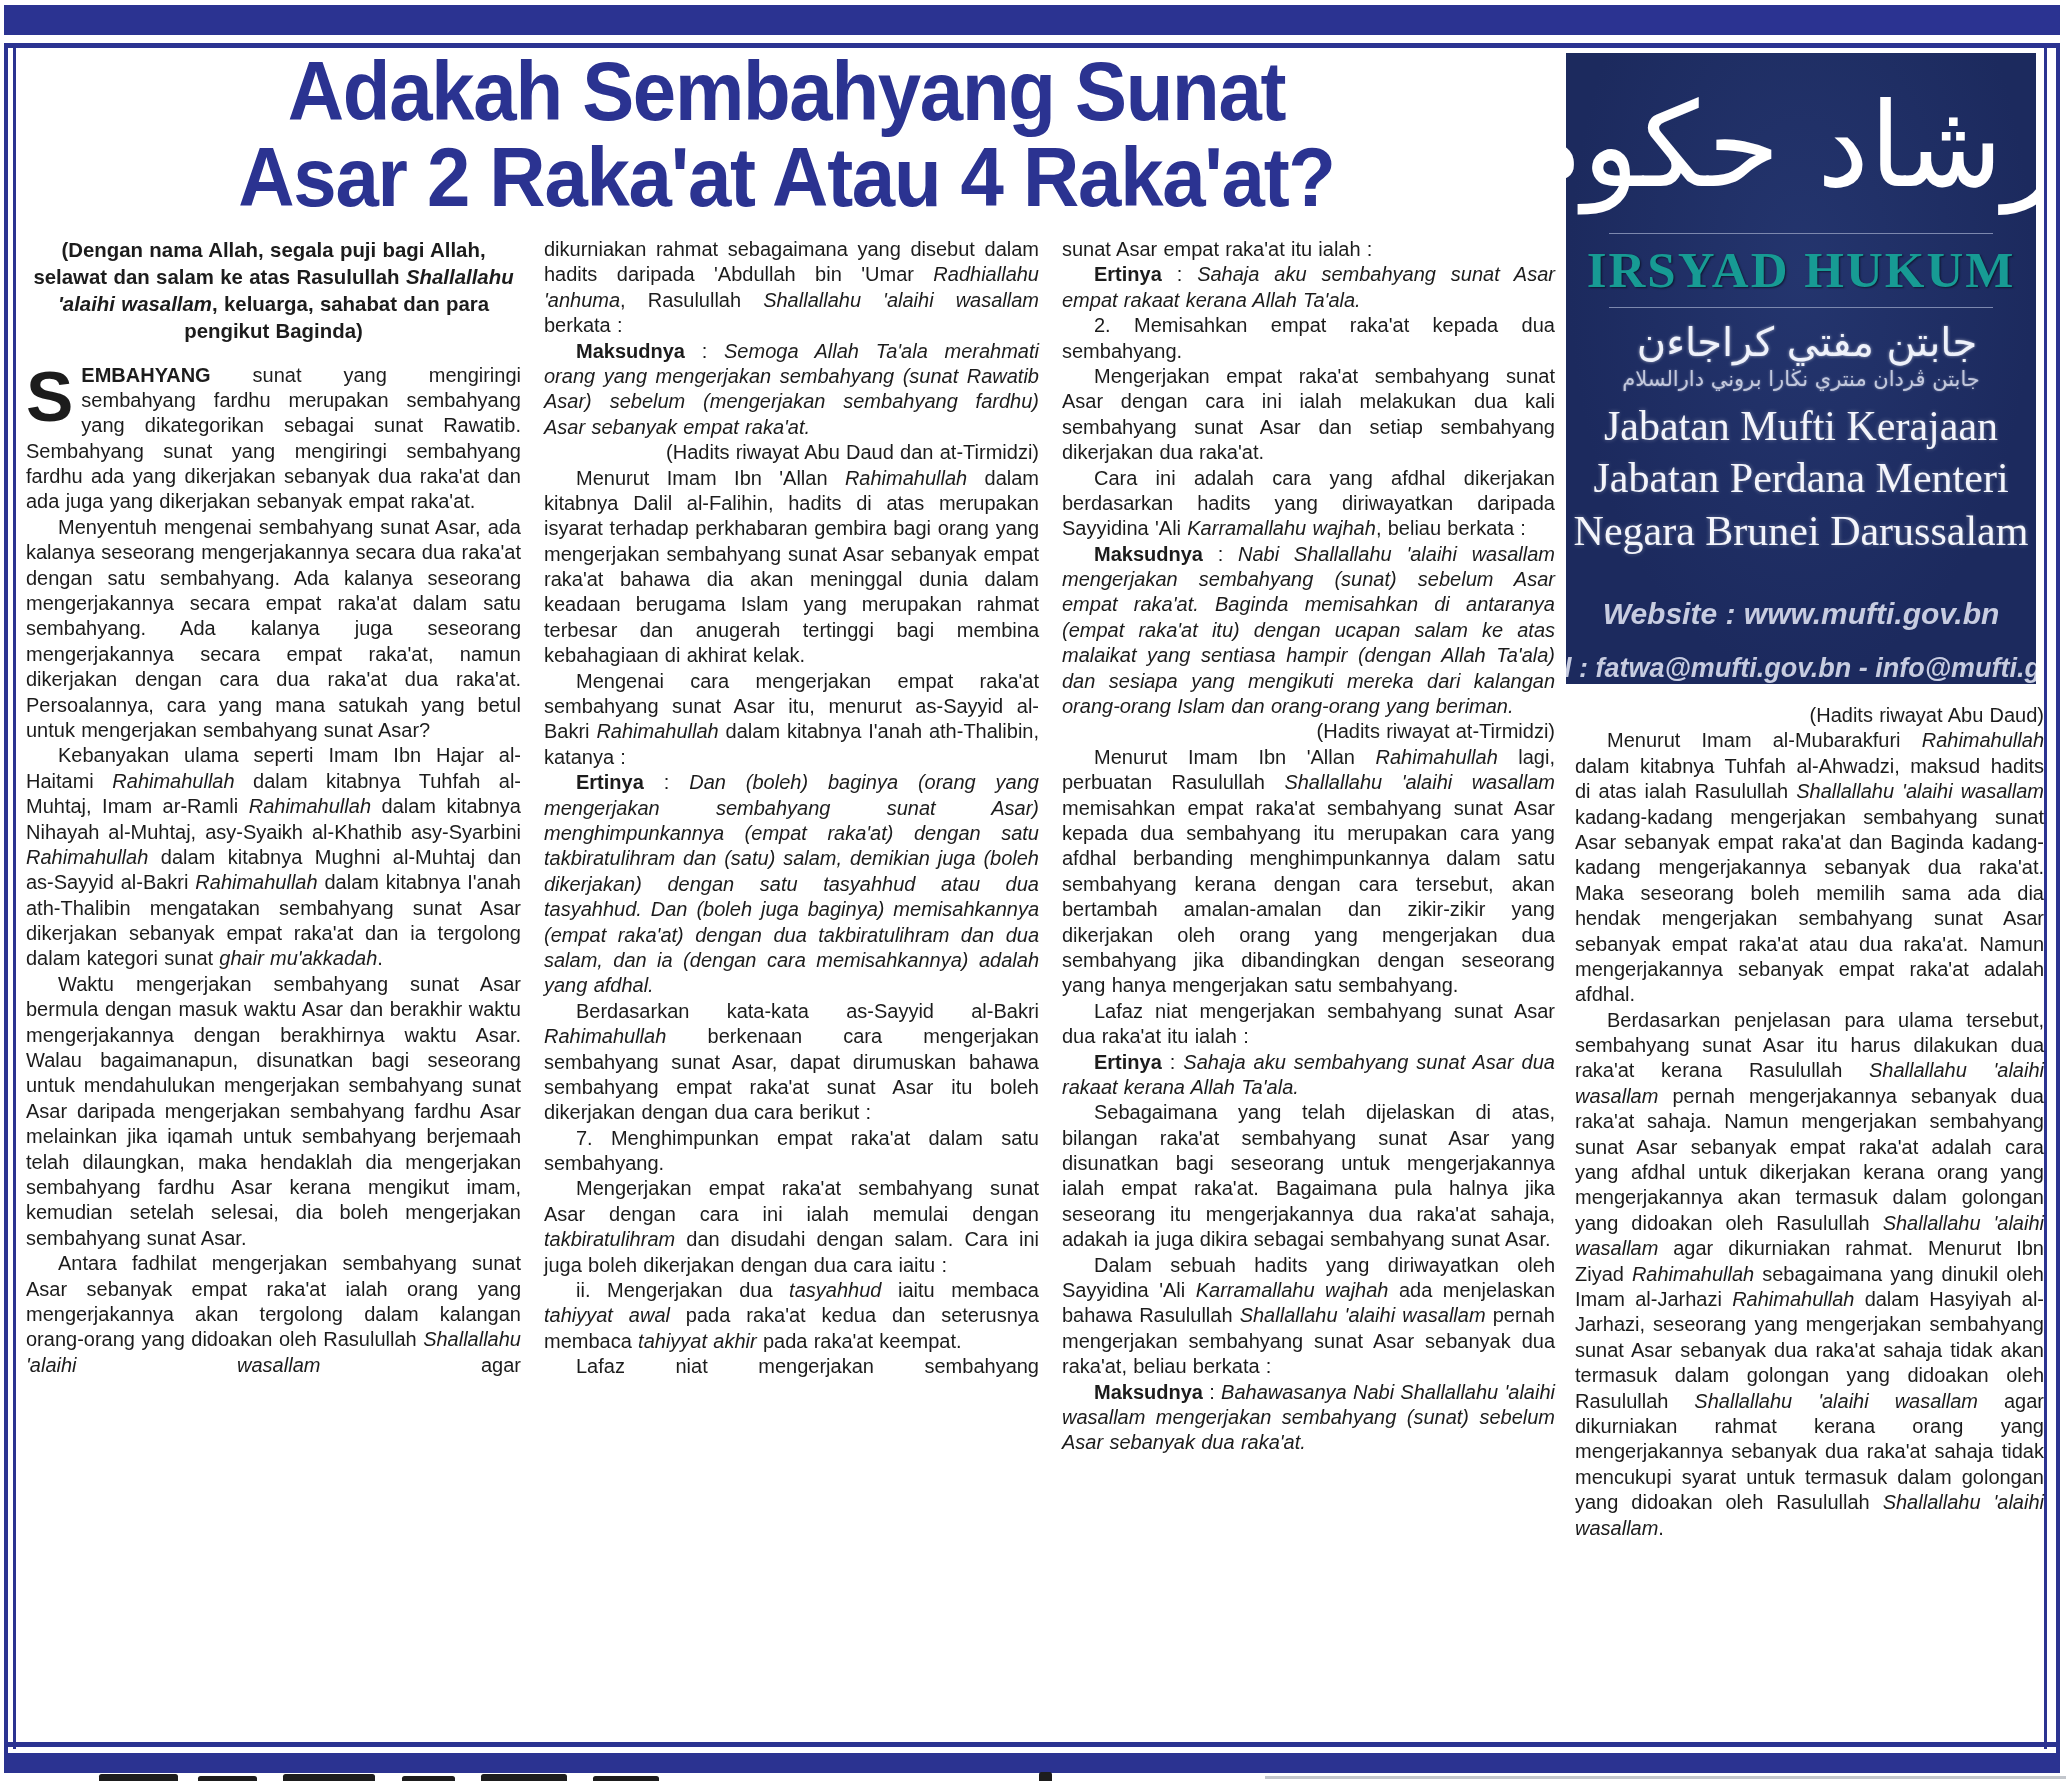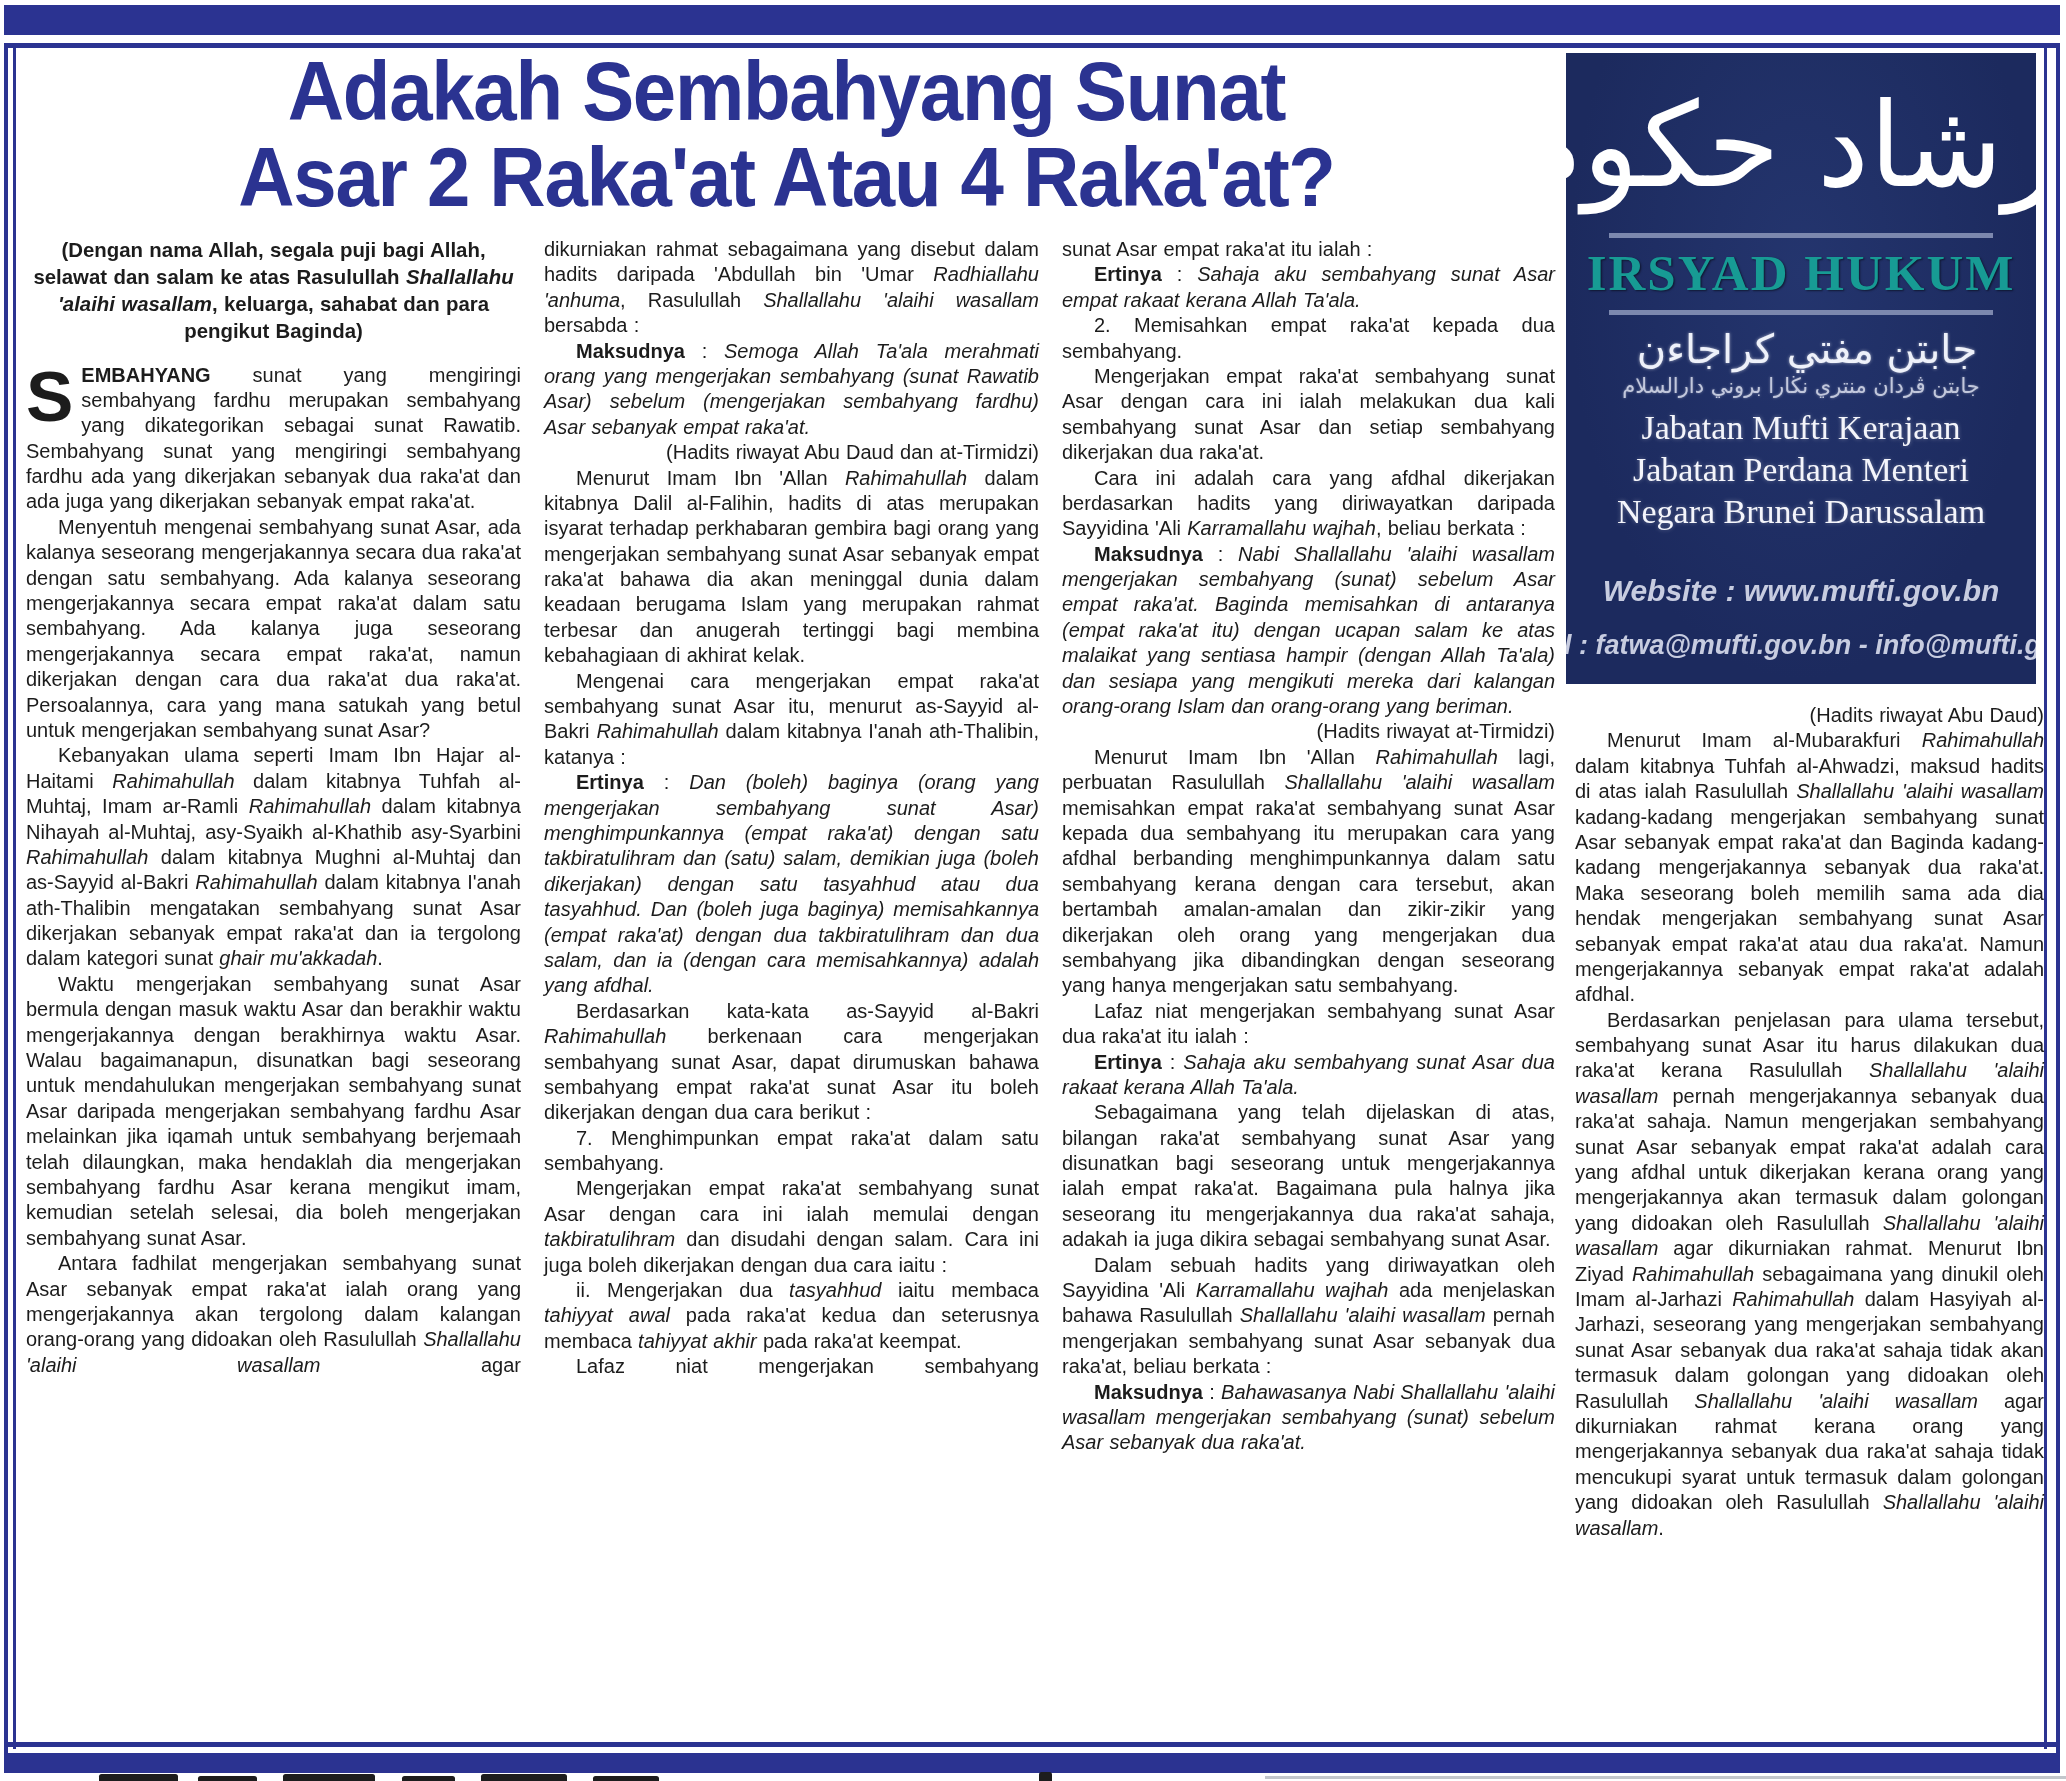--- a/index.html
+++ b/index.html
@@ -30,21 +30,21 @@
   .callig-large{font-family:"DejaVu Sans",sans-serif;color:#ffffff;font-size:117px;line-height:1.1;
                 margin-top:29px;text-align:center;white-space:nowrap;}
   .box-divider{width:calc(100% - 86px);height:4.6px;background:var(--c-divider);}
   .d1{margin-top:22.4px;} .d2{margin-top:8px;}
   .brand{font-family:"Liberation Serif",serif;font-weight:700;font-size:51px;letter-spacing:2px;
          color:var(--c-teal);margin-top:6.6px;text-shadow:1.3px 1.3px 2px rgba(0,0,0,.5);white-space:nowrap;}
   .callig-s1{font-family:"DejaVu Sans",sans-serif;color:#eef1fa;font-size:40px;line-height:1.1;
              margin-top:12px;text-shadow:0 0 3.3px rgba(255,255,255,.6);white-space:nowrap;margin-left:12px;}
   .callig-s2{font-family:"DejaVu Sans",sans-serif;color:#dfe3f2;font-size:21px;line-height:1.1;
              margin-top:4px;opacity:.85;text-shadow:0 0 2.6px rgba(255,255,255,.5);white-space:nowrap;}
-  .org{font-family:"Liberation Serif",serif;color:#f4f5fb;font-size:34px;line-height:1.24;
+  .org{font-family:"Liberation Serif",serif;color:#f4f5fb;font-size:42px;line-height:1.24;
        text-align:center;margin-top:9.2px;text-shadow:0 0 4.6px rgba(255,255,255,.35);}
   .site{font-style:italic;font-weight:700;font-size:30px;color:var(--c-muted);margin-top:40px;}
   .mail{font-style:italic;font-weight:700;font-size:27px;color:var(--c-muted);margin-top:22.4px;white-space:nowrap;}
   
   .blob{position:absolute;background:#1d1d1d;border-radius:2.6px 2.6px 0 0;}
   #next-line{position:absolute;background:var(--c-hint);}
 </style>
 </head>
 <body>
 
@@ -66,21 +66,21 @@
 
   <div class="col" style="left:26px;top:237px;width:495px;">
       <p class="para lead"><span class="b">(Dengan nama Allah, segala puji bagi Allah, selawat dan salam ke atas Rasulullah </span><span class="bi">Shallallahu 'alaihi wasallam</span><span class="b">, keluarga, sahabat dan para pengikut Baginda)</span></p>
       <p class="para"><span class="dropcap">S</span><span class="b">EMBAHYANG</span><span> sunat yang mengiringi sembahyang fardhu merupakan sembahyang yang dikategorikan sebagai sunat Rawatib. Sembahyang sunat yang mengiringi sembahyang fardhu ada yang dikerjakan sebanyak dua raka'at dan ada juga yang dikerjakan sebanyak empat raka'at.</span></p>
       <p class="para indent"><span>Menyentuh mengenai sembahyang sunat Asar, ada kalanya seseorang mengerjakannya secara dua raka'at dengan satu sembahyang. Ada kalanya seseorang mengerjakannya secara empat raka'at dalam satu sembahyang. Ada kalanya juga seseorang mengerjakannya secara empat raka'at, namun dikerjakan dengan cara dua raka'at dua raka'at. Persoalannya, cara yang mana satukah yang betul untuk mengerjakan sembahyang sunat Asar?</span></p>
       <p class="para indent"><span>Kebanyakan ulama seperti Imam Ibn Hajar al-Haitami </span><span class="i">Rahimahullah</span><span> dalam kitabnya Tuhfah al-Muhtaj, Imam ar-Ramli </span><span class="i">Rahimahullah</span><span> dalam kitabnya Nihayah al-Muhtaj, asy-Syaikh al-Khathib asy-Syarbini </span><span class="i">Rahimahullah</span><span> dalam kitabnya Mughni al-Muhtaj dan as-Sayyid al-Bakri </span><span class="i">Rahimahullah</span><span> dalam kitabnya I'anah ath-Thalibin mengatakan sembahyang sunat Asar dikerjakan sebanyak empat raka'at dan ia tergolong dalam kategori sunat </span><span class="i">ghair mu'akkadah</span><span>.</span></p>
       <p class="para indent"><span>Waktu mengerjakan sembahyang sunat Asar bermula dengan masuk waktu Asar dan berakhir waktu mengerjakannya dengan berakhirnya waktu Asar. Walau bagaimanapun, disunatkan bagi seseorang untuk mendahulukan mengerjakan sembahyang sunat Asar daripada mengerjakan sembahyang fardhu Asar melainkan jika iqamah untuk sembahyang berjemaah telah dilaungkan, maka hendaklah dia mengerjakan sembahyang fardhu Asar kerana mengikut imam, kemudian setelah selesai, dia boleh mengerjakan sembahyang sunat Asar.</span></p>
       <p class="para indent al-just"><span>Antara fadhilat mengerjakan sembahyang sunat Asar sebanyak empat raka'at ialah orang yang mengerjakannya akan tergolong dalam kalangan orang-orang yang didoakan oleh Rasulullah </span><span class="i">Shallallahu 'alaihi wasallam</span><span> agar</span></p>
     </div>
   <div class="col" style="left:544px;top:237px;width:495px;">
-      <p class="para"><span>dikurniakan rahmat sebagaimana yang disebut dalam hadits daripada 'Abdullah bin 'Umar </span><span class="i">Radhiallahu 'anhuma</span><span>, Rasulullah </span><span class="i">Shallallahu 'alaihi wasallam</span><span> bersabda :</span></p>
+      <p class="para"><span>dikurniakan rahmat sebagaimana yang disebut dalam hadits daripada 'Abdullah bin 'Umar </span><span class="i">Radhiallahu 'anhuma</span><span>, Rasulullah </span><span class="i">Shallallahu 'alaihi wasallam</span><span> berkata :</span></p>
       <p class="para indent"><span class="b">Maksudnya</span><span> : </span><span class="i">Semoga Allah Ta'ala merahmati orang yang mengerjakan sembahyang (sunat Rawatib Asar) sebelum (mengerjakan sembahyang fardhu) Asar sebanyak empat raka'at.</span></p>
       <p class="para indent al-right"><span>(Hadits riwayat Abu Daud dan at-Tirmidzi)</span></p>
       <p class="para indent"><span>Menurut Imam Ibn 'Allan </span><span class="i">Rahimahullah</span><span> dalam kitabnya Dalil al-Falihin, hadits di atas merupakan isyarat terhadap perkhabaran gembira bagi orang yang mengerjakan sembahyang sunat Asar sebanyak empat raka'at bahawa dia akan meninggal dunia dalam keadaan berugama Islam yang merupakan rahmat terbesar dan anugerah tertinggi bagi membina kebahagiaan di akhirat kelak.</span></p>
       <p class="para indent"><span>Mengenai cara mengerjakan empat raka'at sembahyang sunat Asar itu, menurut as-Sayyid al-Bakri </span><span class="i">Rahimahullah</span><span> dalam kitabnya I'anah ath-Thalibin, katanya :</span></p>
       <p class="para indent"><span class="b">Ertinya</span><span> : </span><span class="i">Dan (boleh) baginya (orang yang mengerjakan sembahyang sunat Asar) menghimpunkannya (empat raka'at) dengan satu takbiratulihram dan (satu) salam, demikian juga (boleh dikerjakan) dengan satu tasyahhud atau dua tasyahhud. Dan (boleh juga baginya) memisahkannya (empat raka'at) dengan dua takbiratulihram dan dua salam, dan ia (dengan cara memisahkannya) adalah yang afdhal.</span></p>
       <p class="para indent"><span>Berdasarkan kata-kata as-Sayyid al-Bakri </span><span class="i">Rahimahullah</span><span> berkenaan cara mengerjakan sembahyang sunat Asar, dapat dirumuskan bahawa sembahyang empat raka'at sunat Asar itu boleh dikerjakan dengan dua cara berikut :</span></p>
       <p class="para indent"><span>7. Menghimpunkan empat raka'at dalam satu sembahyang.</span></p>
       <p class="para indent"><span>Mengerjakan empat raka'at sembahyang sunat Asar dengan cara ini ialah memulai dengan </span><span class="i">takbiratulihram</span><span> dan disudahi dengan salam. Cara ini juga boleh dikerjakan dengan dua cara iaitu :</span></p>
       <p class="para indent"><span>ii. Mengerjakan dua </span><span class="i">tasyahhud</span><span> iaitu membaca </span><span class="i">tahiyyat awal</span><span> pada raka'at kedua dan seterusnya membaca </span><span class="i">tahiyyat akhir</span><span> pada raka'at keempat.</span></p>
       <p class="para indent al-just"><span>Lafaz niat mengerjakan sembahyang</span></p>

